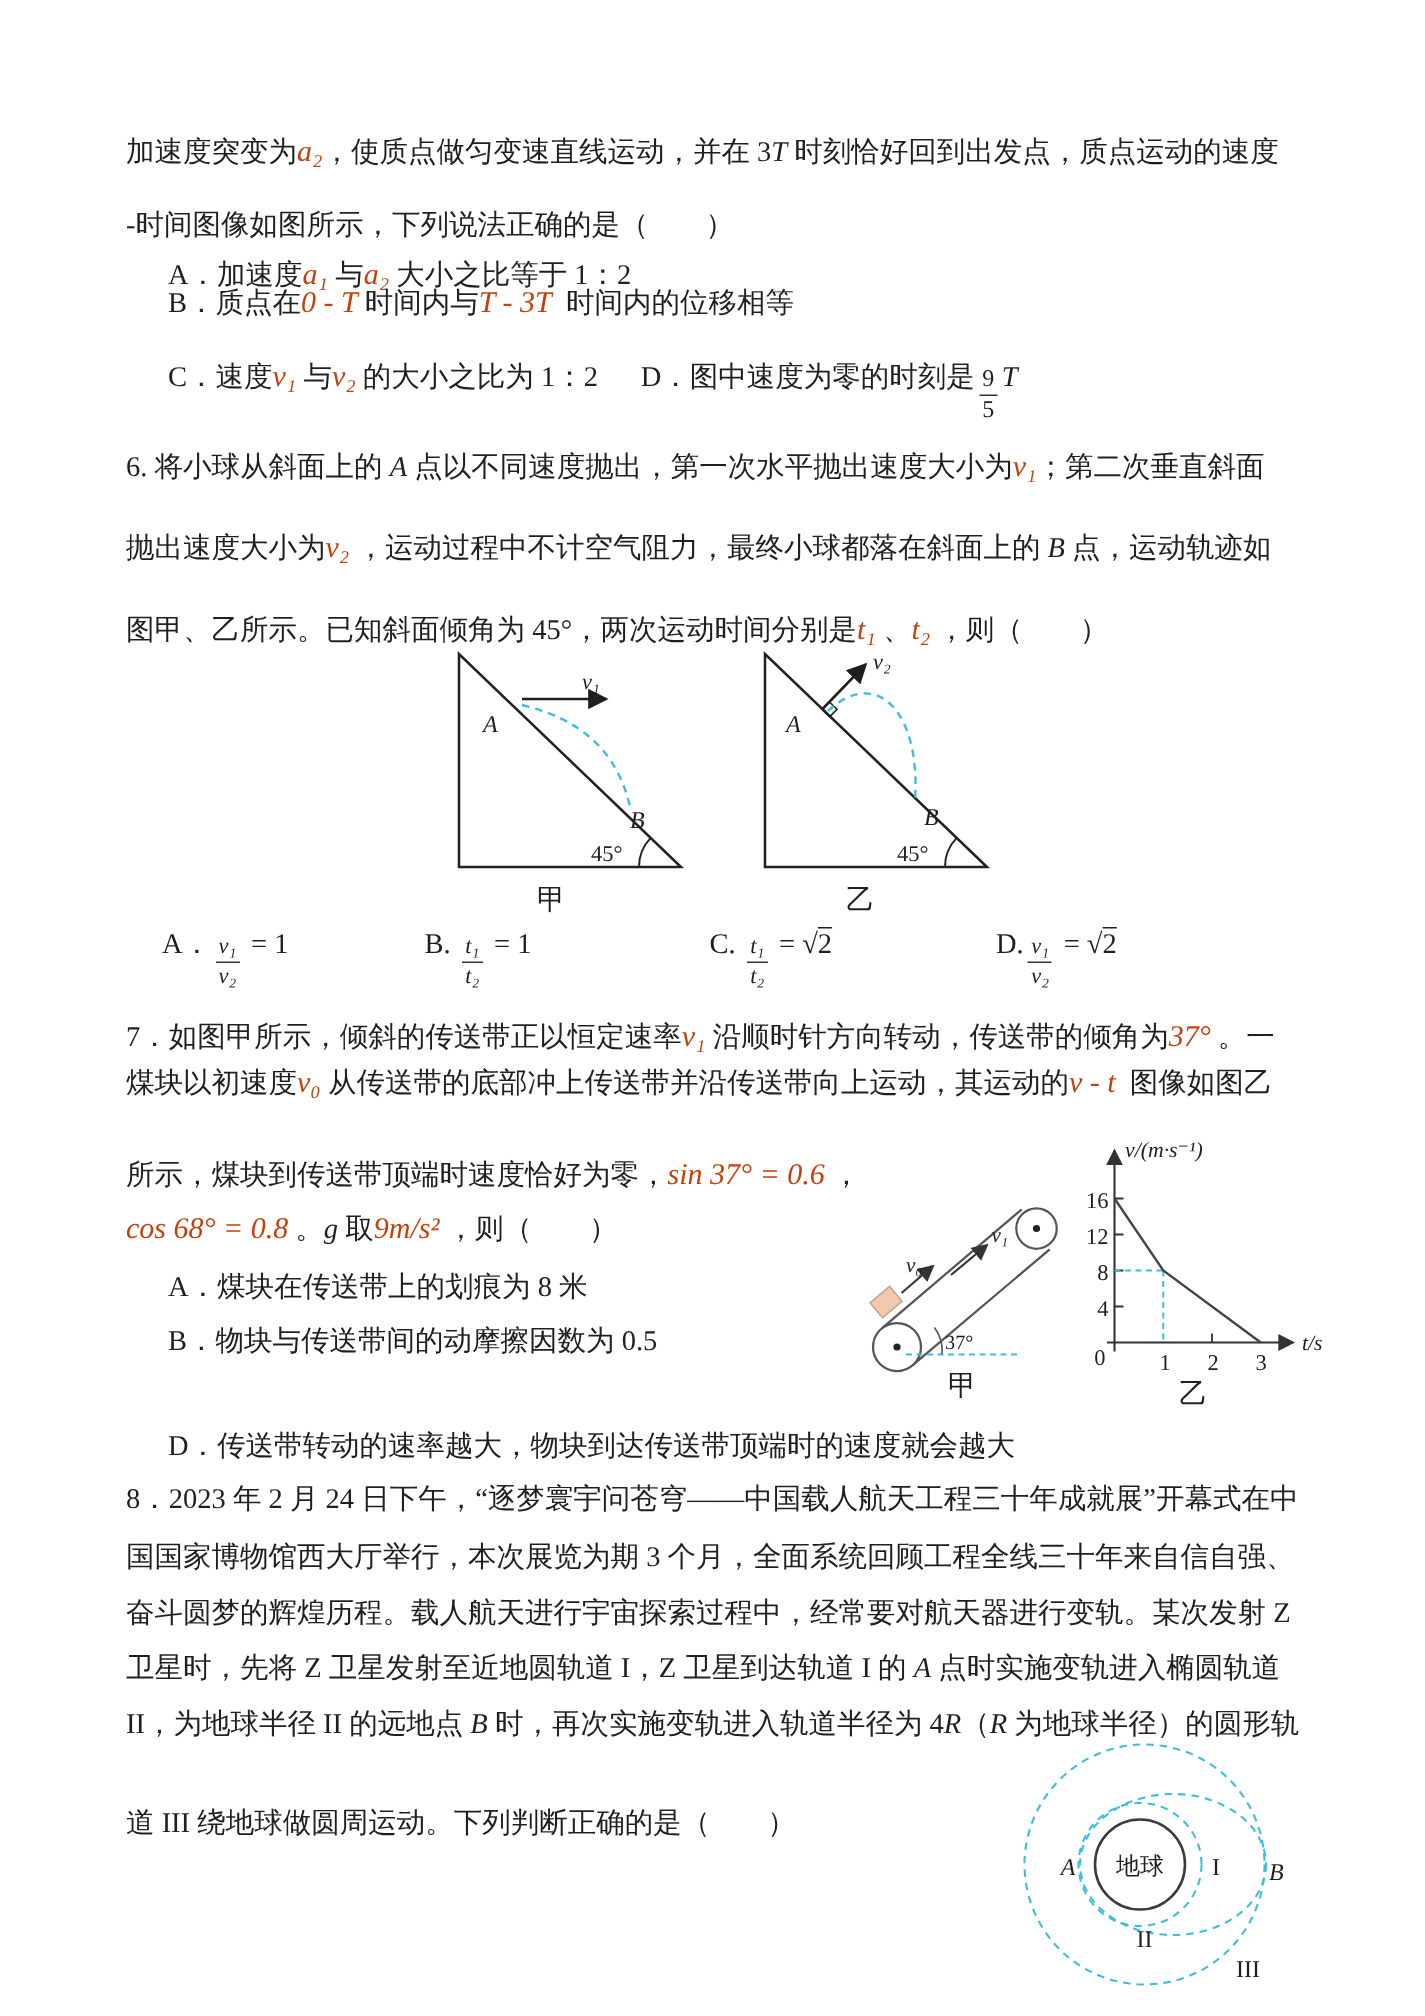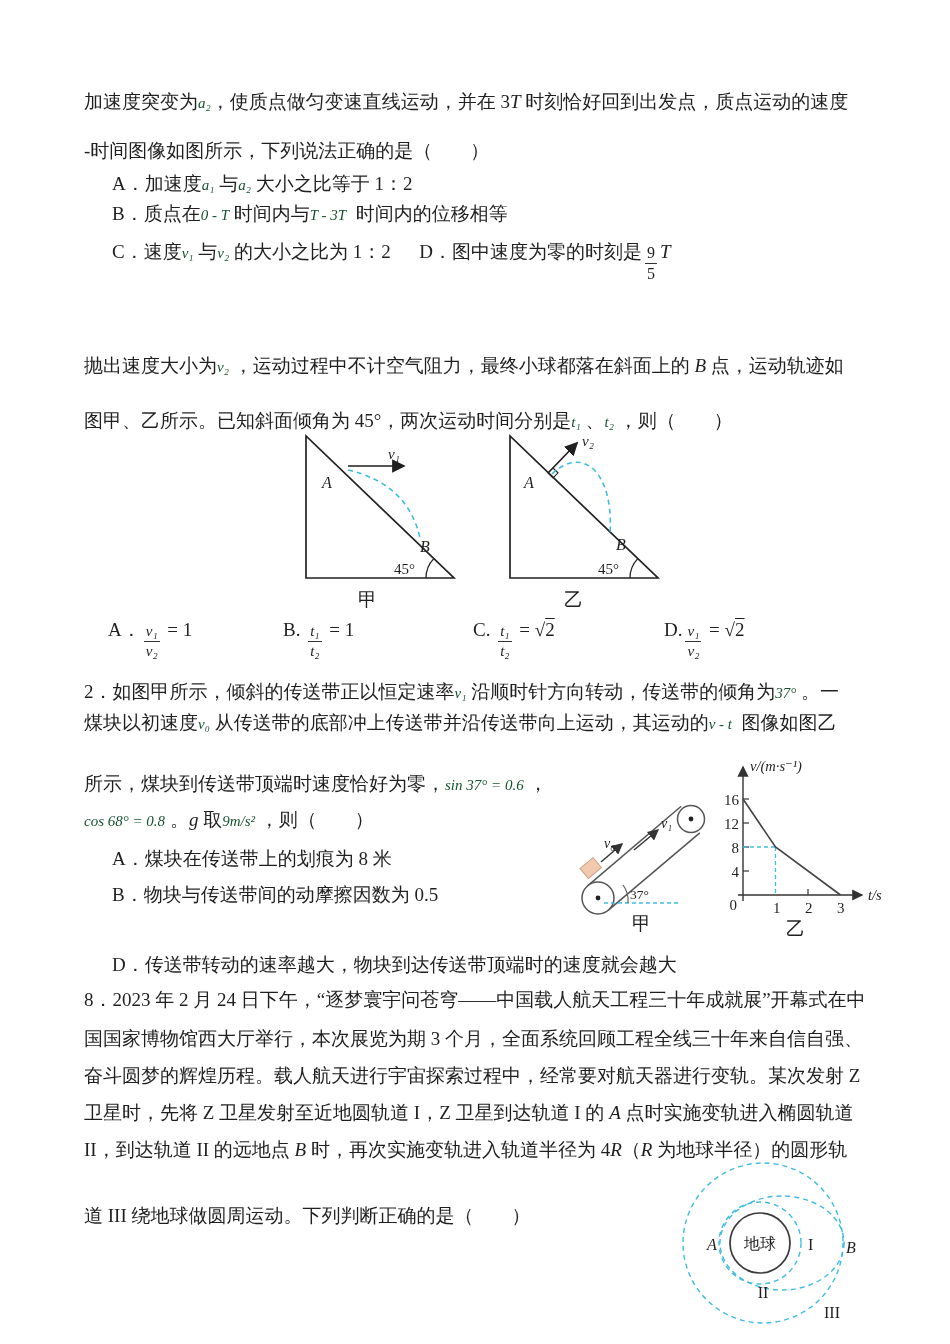--- a/index.html
+++ b/index.html
@@ -1,20 +1,20 @@
 <!DOCTYPE html>
 <html><head>
 <meta charset="utf-8">
 <style>
   html,body{margin:0;padding:0;background:#fff;}
   .page{position:relative;width:950px;height:1344px;background:#ffffff;overflow:hidden;
         font-family:"Liberation Serif","DejaVu Serif",serif;color:#1f1f1f;}
   .line{position:absolute;font-size:19px;white-space:pre;line-height:27px;}
   .line span{vertical-align:baseline;}
-  .frm{color:#14532d;font-style:italic;font-size:15px;font-family:"Liberation Serif",serif;}
+  .frm{color:#c2410c;font-style:italic;font-size:20px;font-family:"Liberation Serif",serif;}
   .var{font-style:italic;}
   .frac{display:inline-flex;flex-direction:column;align-items:center;vertical-align:middle;
         font-style:italic;font-size:15px;line-height:1.1;margin:0 3px;}
   .frac .num{border-bottom:1.2px solid #333;padding:0 2px 1px;}
   .frac .den{padding-top:1px;}
   .frac.up{font-style:normal;font-size:16px;}
   .sqrt{font-style:normal;}
   .ol{text-decoration:overline;}
   .fig{position:absolute;}
   svg text{font-family:"Liberation Serif","DejaVu Serif",serif;fill:#1f1f1f;}
@@ -22,23 +22,24 @@
   svg .cap{font-size:19px;}
 </style>
 </head>
 <body>
 
 <div class="page">
 
   <div class="line" style="left:84px;top:88px"><span>加速度突变为</span><span class="frm">a₂</span><span>，使质点做匀变速直线运动，并在 3</span><span class="var">T</span><span> 时刻恰好回到出发点，质点运动的速度</span></div>
   <div class="line" style="left:84px;top:137px"><span>-时间图像如图所示，下列说法正确的是（　　）</span></div>
   <div class="line" style="left:112px;top:170px"><span>A．加速度</span><span class="frm">a₁</span><span> 与</span><span class="frm">a₂</span><span> 大小之比等于 1：2</span></div>
-  <div class="line" style="left:112px;top:200px"><span>B．质点在</span><span class="frm">0 - T</span><span> 时间内与</span><span class="frm">T - 3T</span><span>  时间内的位移相等</span></div>
+  <div class="line" style="left:112px;top:189px"><span>B．质点在</span><span class="frm">0 - T</span><span> 时间内与</span><span class="frm">T - 3T</span><span>  时间内的位移相等</span></div>
   <div class="line" style="left:112px;top:238px"><span>C．速度</span><span class="frm">v₁</span><span> 与</span><span class="frm">v₂</span><span> 的大小之比为 1：2　  D．图中速度为零的时刻是</span><span class="frac up"><span class="num">9</span><span class="den">5</span></span><span class="var">T</span></div>
 
+  <div class="line" style="left:84px;top:298px"><span>6. 将小球从斜面上的 </span><span class="var">A</span><span> 点以不同速度抛出，第一次水平抛出速度大小为</span><span class="frm">v₁</span><span>；第二次垂直斜面</span></div>
   <div class="line" style="left:84px;top:352px"><span>抛出速度大小为</span><span class="frm">v₂</span><span> ，运动过程中不计空气阻力，最终小球都落在斜面上的 </span><span class="var">B</span><span> 点，运动轨迹如</span></div>
   <div class="line" style="left:84px;top:407px"><span>图甲、乙所示。已知斜面倾角为 45°，两次运动时间分别是</span><span class="frm">t₁</span><span> 、</span><span class="frm">t₂</span><span> ，则（　　）</span></div>
 
   <svg class="fig" style="left:292px;top:430px" width="380" height="182" viewBox="0 0 380 182">
     <defs>
       <marker id="ah1" markerWidth="9" markerHeight="8" refX="7" refY="4" orient="auto">
         <path d="M0,0 L8,4 L0,8 z" fill="#1f1f1f"></path>
       </marker>
     </defs>
 
@@ -66,21 +67,21 @@
       <text x="306" y="144" font-size="15">45°</text>
       <text x="272" y="176" class="cap">乙</text>
     </g>
   </svg>
 
   <div class="line" style="left:108px;top:616px"><span>A．</span><span class="frac"><span class="num">v₁</span><span class="den">v₂</span></span><span> = 1</span></div>
   <div class="line" style="left:283px;top:616px"><span>B. </span><span class="frac"><span class="num">t₁</span><span class="den">t₂</span></span><span> = 1</span></div>
   <div class="line" style="left:473px;top:616px"><span>C. </span><span class="frac"><span class="num">t₁</span><span class="den">t₂</span></span><span> = </span><span class="sqrt">√<span class="ol">2</span></span></div>
   <div class="line" style="left:664px;top:616px"><span>D.</span><span class="frac"><span class="num">v₁</span><span class="den">v₂</span></span><span> = </span><span class="sqrt">√<span class="ol">2</span></span></div>
 
-  <div class="line" style="left:84px;top:678px"><span>2．如图甲所示，倾斜的传送带正以恒定速率</span><span class="frm">v₁</span><span> 沿顺时针方向转动，传送带的倾角为</span><span class="frm">37°</span><span> 。一</span></div>
+  <div class="line" style="left:84px;top:678px"><span>7．如图甲所示，倾斜的传送带正以恒定速率</span><span class="frm">v₁</span><span> 沿顺时针方向转动，传送带的倾角为</span><span class="frm">37°</span><span> 。一</span></div>
   <div class="line" style="left:84px;top:709px"><span>煤块以初速度</span><span class="frm">v₀</span><span> 从传送带的底部冲上传送带并沿传送带向上运动，其运动的</span><span class="frm">v - t</span><span>  图像如图乙</span></div>
   <div class="line" style="left:84px;top:770px"><span>所示，煤块到传送带顶端时速度恰好为零，</span><span class="frm">sin 37° = 0.6</span><span> ，</span></div>
   <div class="line" style="left:84px;top:806px"><span class="frm">cos 68° = 0.8</span><span> 。</span><span class="var">g</span><span> 取</span><span class="frm">9m/s²</span><span> ，则（　　）</span></div>
   <div class="line" style="left:112px;top:845px"><span>A．煤块在传送带上的划痕为 8 米</span></div>
   <div class="line" style="left:112px;top:881px"><span>B．物块与传送带间的动摩擦因数为 0.5</span></div>
   <div class="line" style="left:112px;top:951px"><span>D．传送带转动的速率越大，物块到达传送带顶端时的速度就会越大</span></div>
 
   <svg class="fig" style="left:568px;top:790px" width="150" height="145" viewBox="0 0 150 145">
     <defs>
       <marker id="ah2" markerWidth="9" markerHeight="8" refX="7" refY="4" orient="auto">
@@ -134,21 +135,21 @@
     <text x="63" y="160" font-size="15">1</text>
     <text x="95" y="160" font-size="15">2</text>
     <text x="127" y="160" font-size="15">3</text>
     <text x="76" y="182" class="cap">乙</text>
   </svg>
 
   <div class="line" style="left:84px;top:986px"><span>8．2023 年 2 月 24 日下午，“逐梦寰宇问苍穹——中国载人航天工程三十年成就展”开幕式在中</span></div>
   <div class="line" style="left:84px;top:1025px"><span>国国家博物馆西大厅举行，本次展览为期 3 个月，全面系统回顾工程全线三十年来自信自强、</span></div>
   <div class="line" style="left:84px;top:1062px"><span>奋斗圆梦的辉煌历程。载人航天进行宇宙探索过程中，经常要对航天器进行变轨。某次发射 Z</span></div>
   <div class="line" style="left:84px;top:1099px"><span>卫星时，先将 Z 卫星发射至近地圆轨道 I，Z 卫星到达轨道 I 的 </span><span class="var">A</span><span> 点时实施变轨进入椭圆轨道</span></div>
-  <div class="line" style="left:84px;top:1136px"><span>II，到达轨道 II 的远地点 </span><span class="var">B</span><span> 时，再次实施变轨进入轨道半径为 4</span><span class="var">R</span><span>（</span><span class="var">R</span><span> 为地球半径）的圆形轨</span></div>
+  <div class="line" style="left:84px;top:1136px"><span>II，为地球半径 II 的远地点 </span><span class="var">B</span><span> 时，再次实施变轨进入轨道半径为 4</span><span class="var">R</span><span>（</span><span class="var">R</span><span> 为地球半径）的圆形轨</span></div>
   <div class="line" style="left:84px;top:1202px"><span>道 III 绕地球做圆周运动。下列判断正确的是（　　）</span></div>
 
   <svg class="fig" style="left:672px;top:1152px" width="215" height="192" viewBox="0 0 215 192">
     <circle cx="91" cy="91" r="80" fill="none" stroke="#3fbde0" stroke-width="1.4" stroke-dasharray="5 4"></circle>
     <ellipse cx="110" cy="91" rx="62" ry="47" fill="none" stroke="#3fbde0" stroke-width="1.4" stroke-dasharray="5 4"></ellipse>
     <circle cx="88" cy="91" r="41" fill="none" stroke="#3fbde0" stroke-width="1.4" stroke-dasharray="5 4"></circle>
     <circle cx="88" cy="91" r="30" fill="#fff" stroke="#3a3a3a" stroke-width="1.7"></circle>
     <text x="88" y="97" text-anchor="middle" font-size="16">地球</text>
     <text x="40" y="98" text-anchor="middle" class="it" font-size="16">A</text>
     <text x="136" y="98" font-size="16">I</text>

